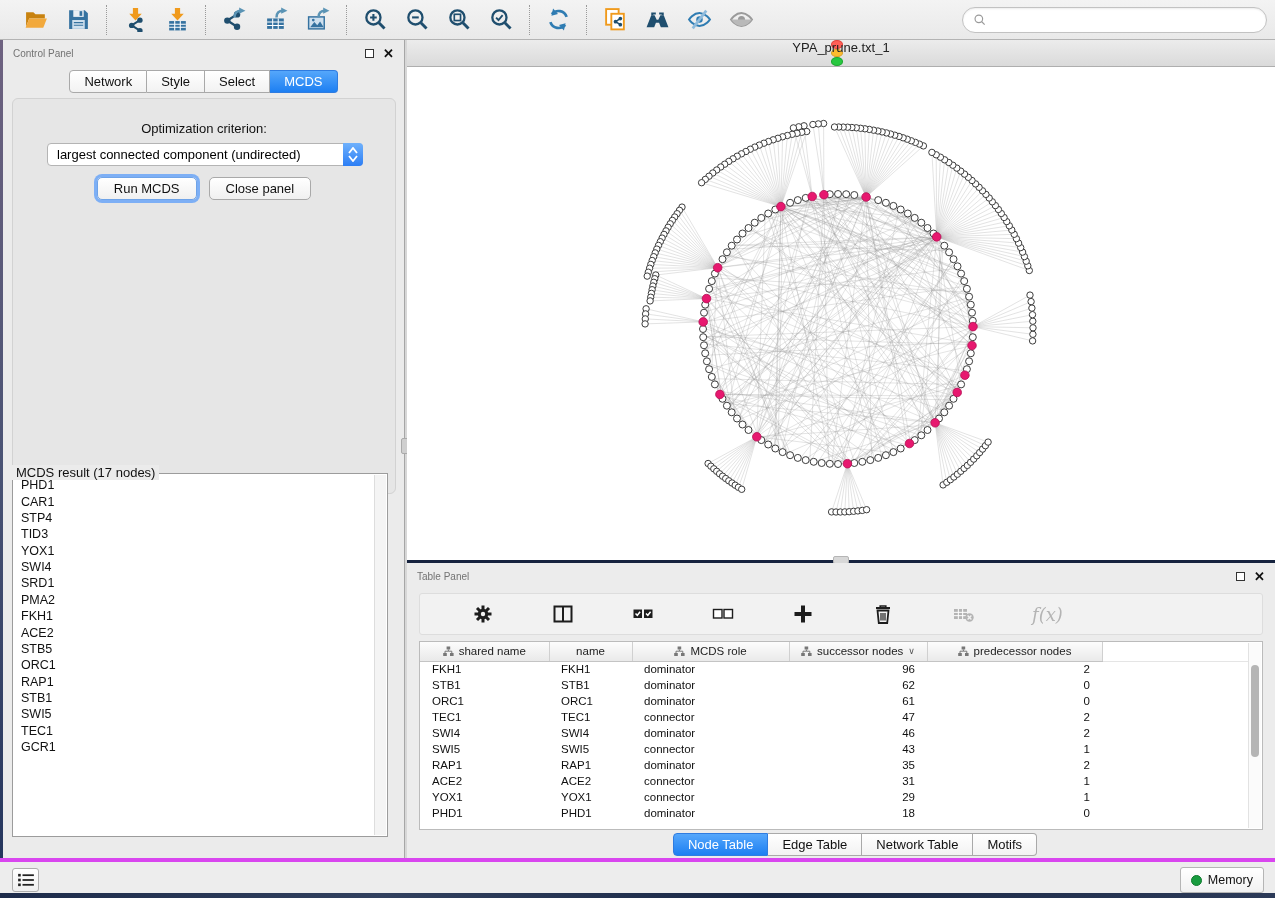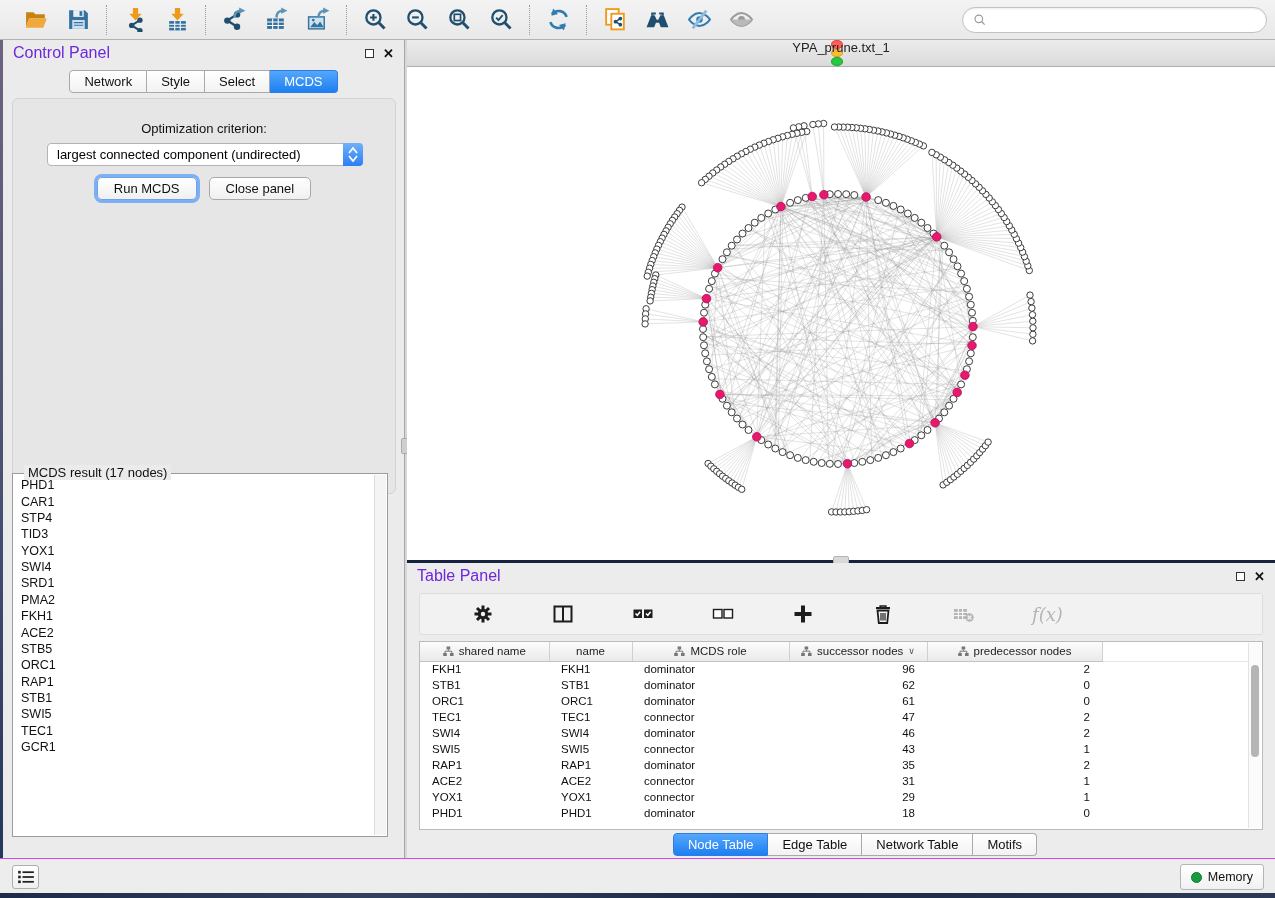--- a/index.html
+++ b/index.html
@@ -23,21 +23,21 @@
   
   #desk-left { position:absolute; left:0; top:40px; width:3px; height:853px;
     background:linear-gradient(#6e6280,#4a5374,#22335b); }
   #desk-bottom { position:absolute; left:0; top:893px; width:1275px; height:5px;
     background:linear-gradient(90deg,#1d2b4a,#32415f 30%,#1a2846 60%,#2c3a58); }
 
   
   #control-panel { position:absolute; left:3px; top:40px; width:402px; height:818px;
     background:#ebebeb; border-right:1px solid #a6a6a6; }
   .panel-title-row { height:26px; display:flex; align-items:center; padding:0 10px; }
-  .panel-title { font-size:16px; color:#6d28d9; }
+  .panel-title { font-size:10px; color:#737373; }
   .win-btns { margin-left:auto; display:flex; align-items:center; gap:9px; }
   .wb-float { width:9px; height:9px; border:1.5px solid #333; background:#fff; }
   .wb-close { font-size:13px; font-weight:bold; color:#111; line-height:9px; }
 
   #cp-tabs { display:flex; justify-content:center; margin-top:4px; }
   .seg { border:1px solid #a9a9a9; border-left:none; background:linear-gradient(#ffffff,#f2f2f2);
     font-size:13px; padding:3px 14px; color:#111; }
   .seg:first-child { border-left:1px solid #a9a9a9; border-radius:4px 0 0 4px; }
   .seg:last-child { border-radius:0 4px 4px 0; }
   .seg.active { background:linear-gradient(#55a7fb,#1d7ff2); color:#fff; border-color:#2f7ce0; }
@@ -52,21 +52,21 @@
   #dd-stepper { width:20px; height:23px; margin-right:-1px; border-radius:0 4px 4px 0;
     background:linear-gradient(#6fb1fc,#2c7ef5); display:flex; flex-direction:column;
     align-items:center; justify-content:center; gap:1px; }
   #dd-stepper svg { width:10px; height:7px; }
   #cp-buttons { position:absolute; left:0; top:78px; width:100%; display:flex; justify-content:center; gap:12px; }
   .mac-btn { background:linear-gradient(#ffffff,#f0f0f0); border:1px solid #a9a9a9;
     border-radius:5px; font-size:13px; padding:3px 16px; color:#111; }
   .mac-btn.focused { box-shadow:0 0 0 3px rgba(90,156,250,.75); border-color:#6ea3e8; }
 
   #mcds-result { position:absolute; left:9px; top:425px; width:376px; height:372px; }
-  #mcds-legend { position:absolute; left:12px; top:0; background:#ebebeb; padding:0 4px;
+  #mcds-legend { position:absolute; left:0; top:0; background:#ebebeb; padding:0 4px;
     font-size:13px; color:#111; z-index:2; }
   #mcds-box { position:absolute; left:0; top:8px; width:376px; height:364px;
     border:1px solid #9c9c9c; background:#fff; }
   #mcds-list { position:absolute; inset:1px 13px 1px 1px; overflow:hidden; padding-top:2px; }
   .mcds-item { font-size:12.5px; color:#111; padding:1.2px 0 1.2px 7px; }
   #mcds-scroll { position:absolute; right:1px; top:1px; bottom:1px; width:12px;
     background:#f4f4f4; border-left:1px solid #ddd; }
 
   
   #vsplit { position:absolute; left:405px; top:40px; width:2px; height:818px; background:#d7d7d7; }
@@ -103,21 +103,21 @@
   #node-table td { height:16px; font-size:11.5px; color:#111; padding:0 12px 0 12px; white-space:nowrap; overflow:hidden; }
   td.num { text-align:right; }
   .sort-arrow { font-size:9px; color:#555; }
   #nt-scroll { position:absolute; right:1px; top:1px; width:13px; height:185px; background:#fbfbfb; border-left:1px solid #e2e2e2; }
   #nt-thumb { position:absolute; left:2px; top:22px; width:8px; height:92px; background:#b5b5b5; border-radius:4px; }
 
   #tp-tabs { position:absolute; left:0; right:0; top:270px; display:flex; justify-content:center;margin-left:28px; }
 
   
   #status-bar { position:absolute; left:0; top:858px; width:1275px; height:35px;
-    background:#ededed; border-top:1px solid #d946ef; }
+    background:#ededed; border-top:4px solid #d946ef; }
   #list-btn { position:absolute; left:12px; top:6px; width:27px; height:24px;
     background:linear-gradient(#fff,#efefef); border:1px solid #aeaeae; border-radius:3px;
     display:flex; align-items:center; justify-content:center; }
   #memory-btn { position:absolute; right:11px; top:5px; height:26px;
     background:linear-gradient(#fff,#f1f1f1); border:1px solid #b5b5b5; border-radius:3px;
     display:flex; align-items:center; gap:6px; padding:0 10px; font-size:12.5px; color:#111; }
   #memory-dot { width:11px; height:11px; border-radius:50%; background:#189c3f; border:1px solid #0f7a2e; }
 </style>
 </head>
 <body>

